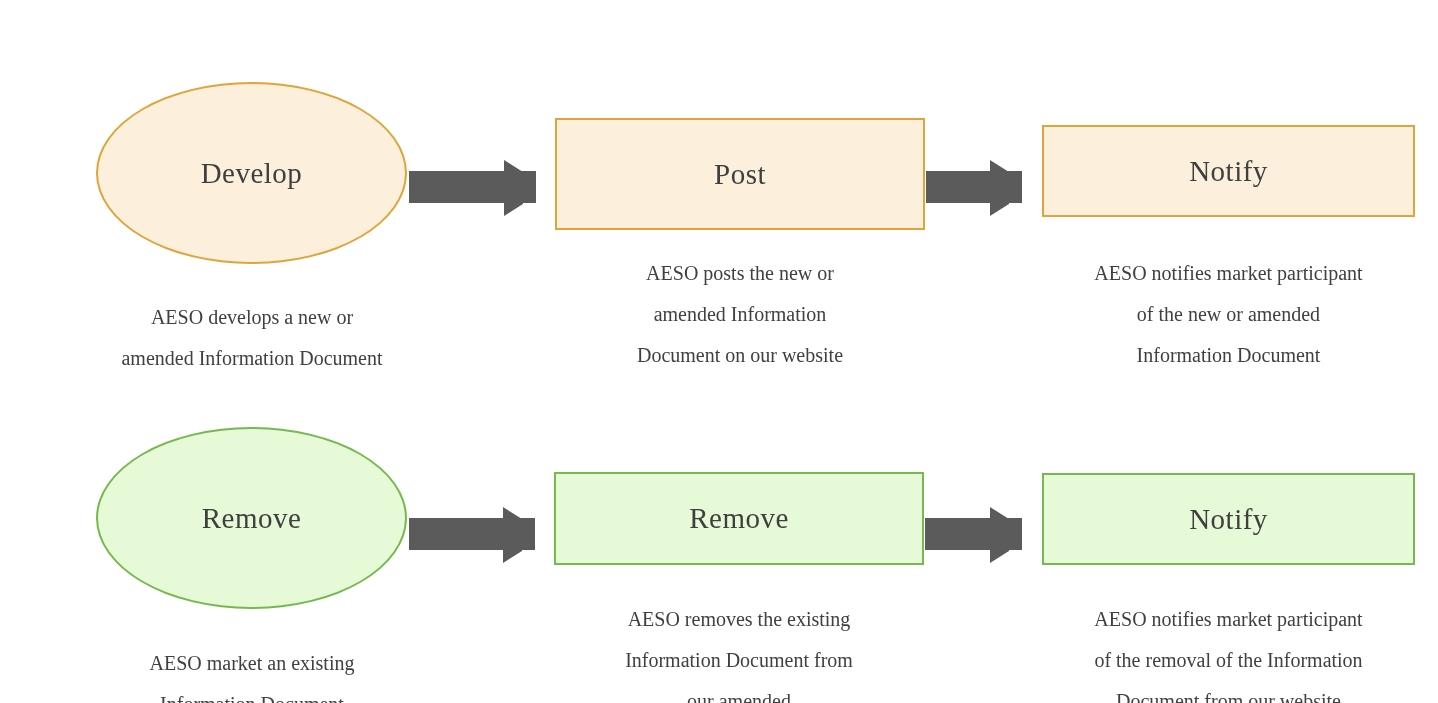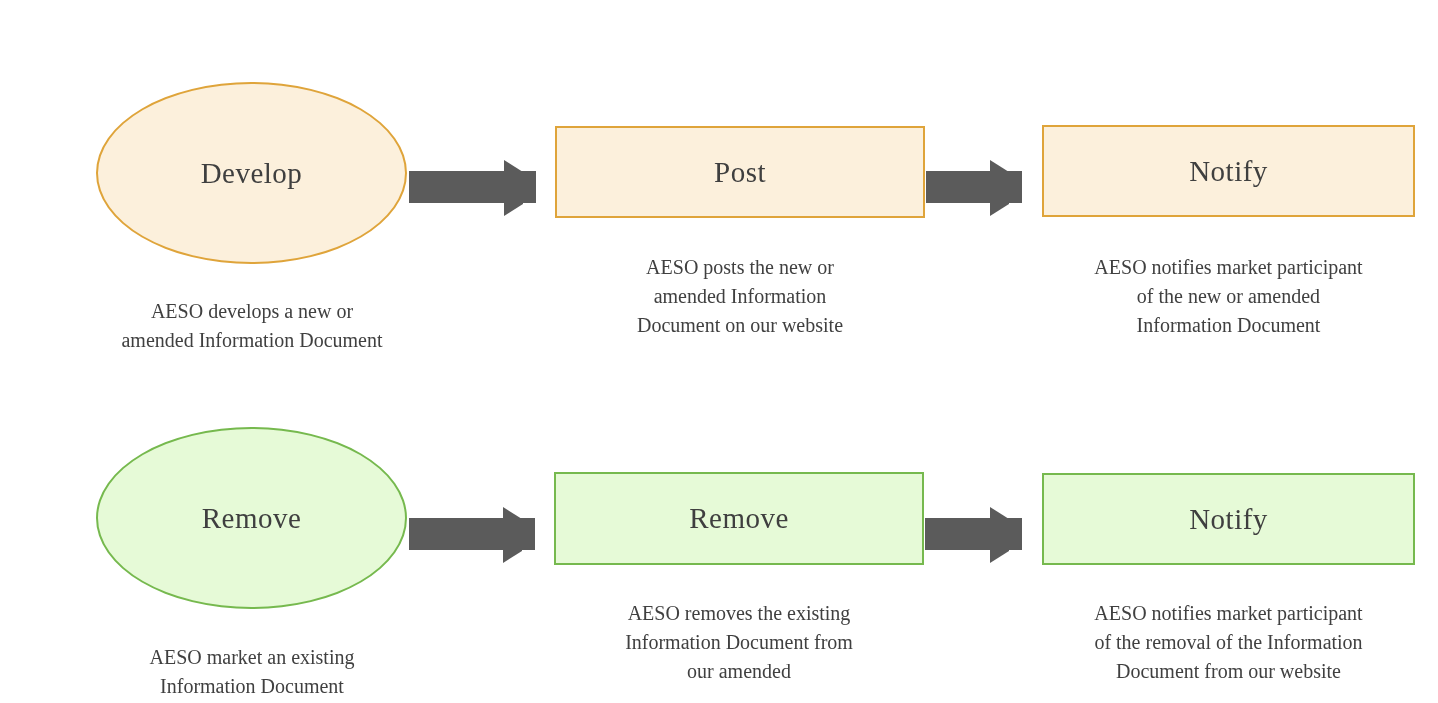--- a/index.html
+++ b/index.html
@@ -36,21 +36,21 @@
     letter-spacing: 0.5px;
   }
   .shape-rect { border-width: 2px; border-style: solid; }
   .shape-ellipse { border-width: 2px; border-style: solid; border-radius: 50%; }
   .theme-orange { background: var(--orange-fill); border-color: var(--orange-border); }
   .theme-green  { background: var(--green-fill);  border-color: var(--green-border); text-align: right; }
   .caption {
     position: absolute;
     text-align: center;
     font-size: 20px;
-    line-height: 29px;
+    line-height: 41px;
     color: var(--text);
     white-space: pre-line;
   }
   .arrow {
     position: absolute;
     height: 2px;
     background: var(--arrow);
   }
   .arrow-head {
     position: absolute;
@@ -70,21 +70,21 @@
   <div class="node shape-ellipse theme-orange" style="left:64px; top:50px; width:311px; height:182px;">
     <span class="label">Develop</span>
   </div>
   <div class="caption" style="left:14px; top:249px; width:412px;">AESO develops a new or
 amended Information Document</div>
 
   <div class="arrow" style="left:377px; top:139px; width:127px;">
     <div class="arrow-head"></div>
   </div>
 
-  <div class="node shape-rect theme-orange" style="left:523px; top:94px; width:370px; height:92px;">
+  <div class="node shape-rect theme-orange" style="left:523px; top:86px; width:370px; height:112px;">
     <span class="label">Post</span>
   </div>
   <div class="caption" style="left:523px; top:205px; width:370px;">AESO posts the new or
 amended Information
 Document on our website</div>
 
   <div class="arrow" style="left:894px; top:139px; width:96px;">
     <div class="arrow-head"></div>
   </div>
 

